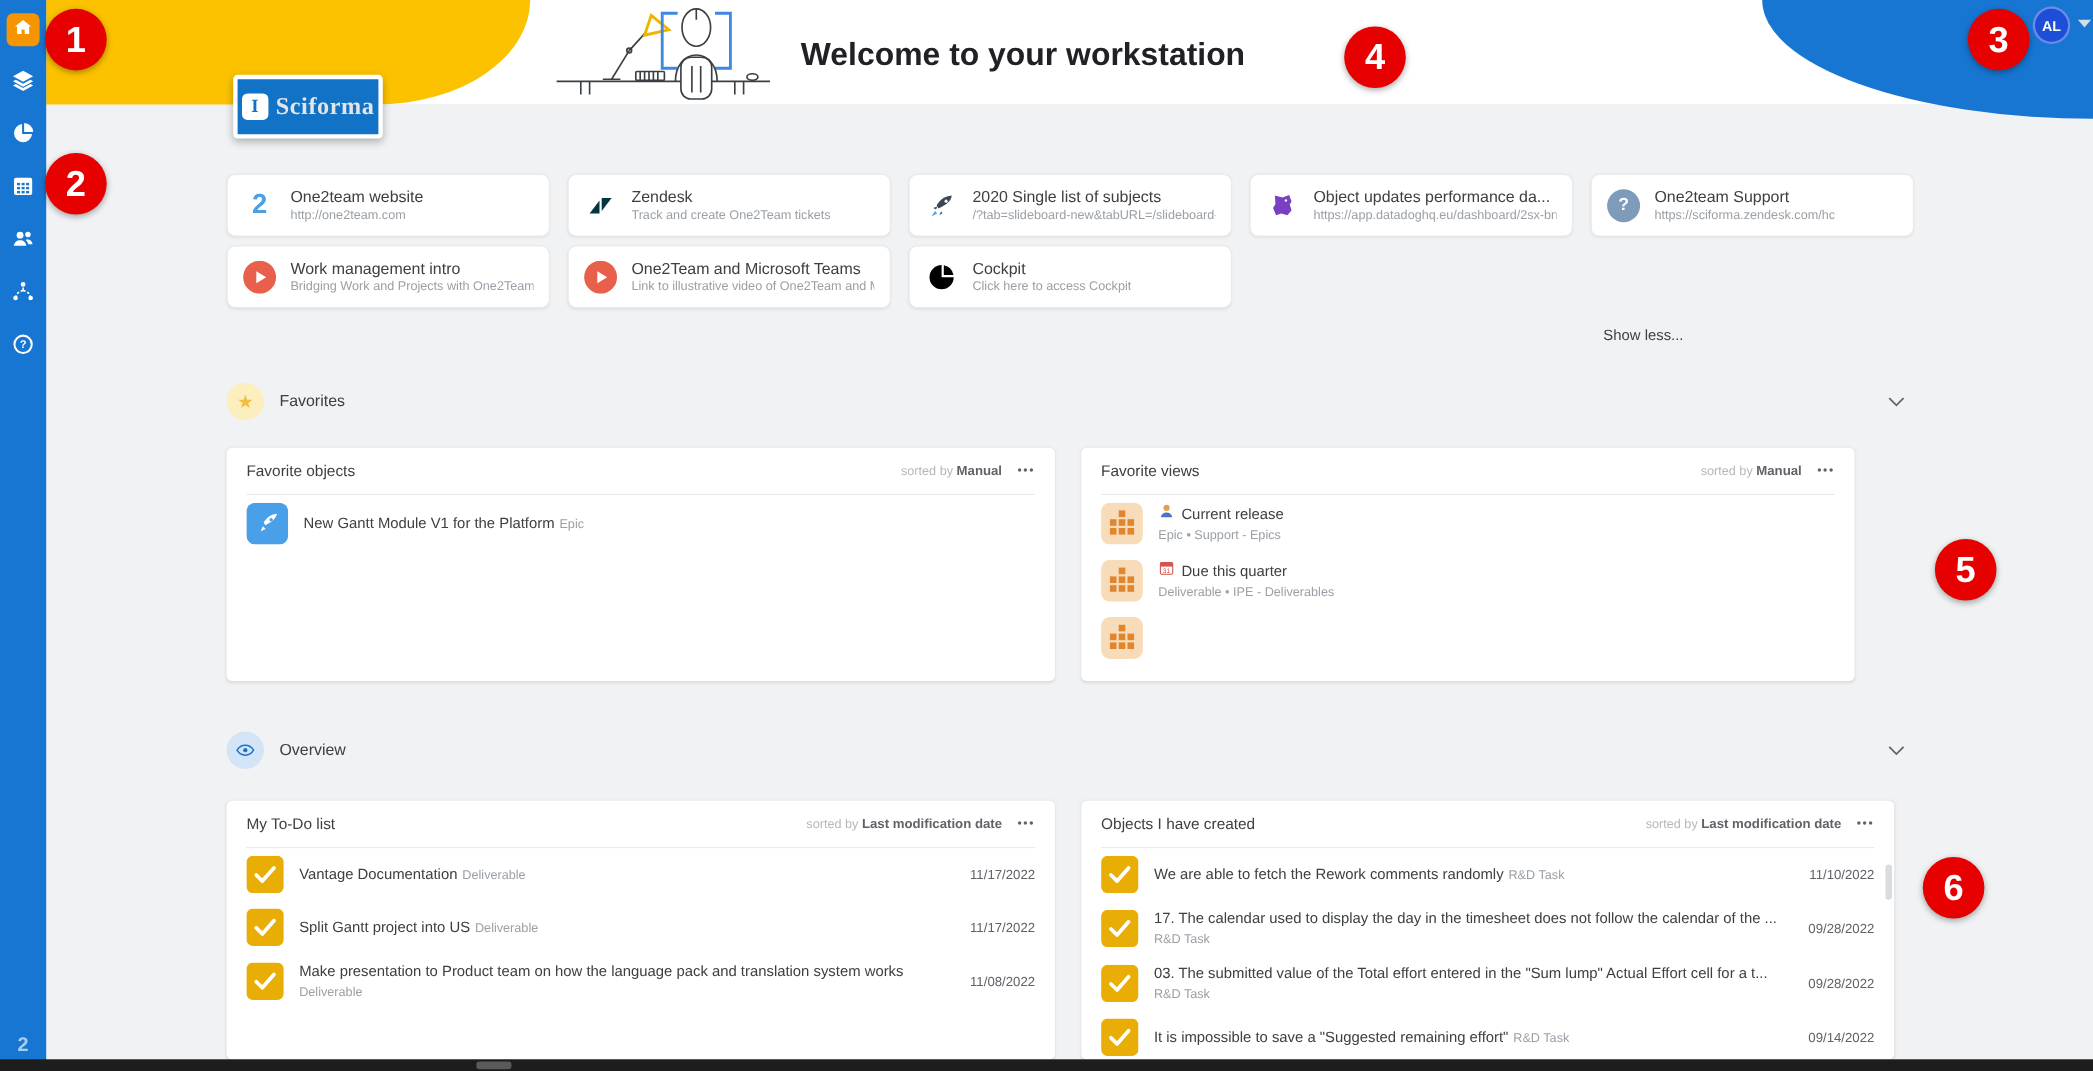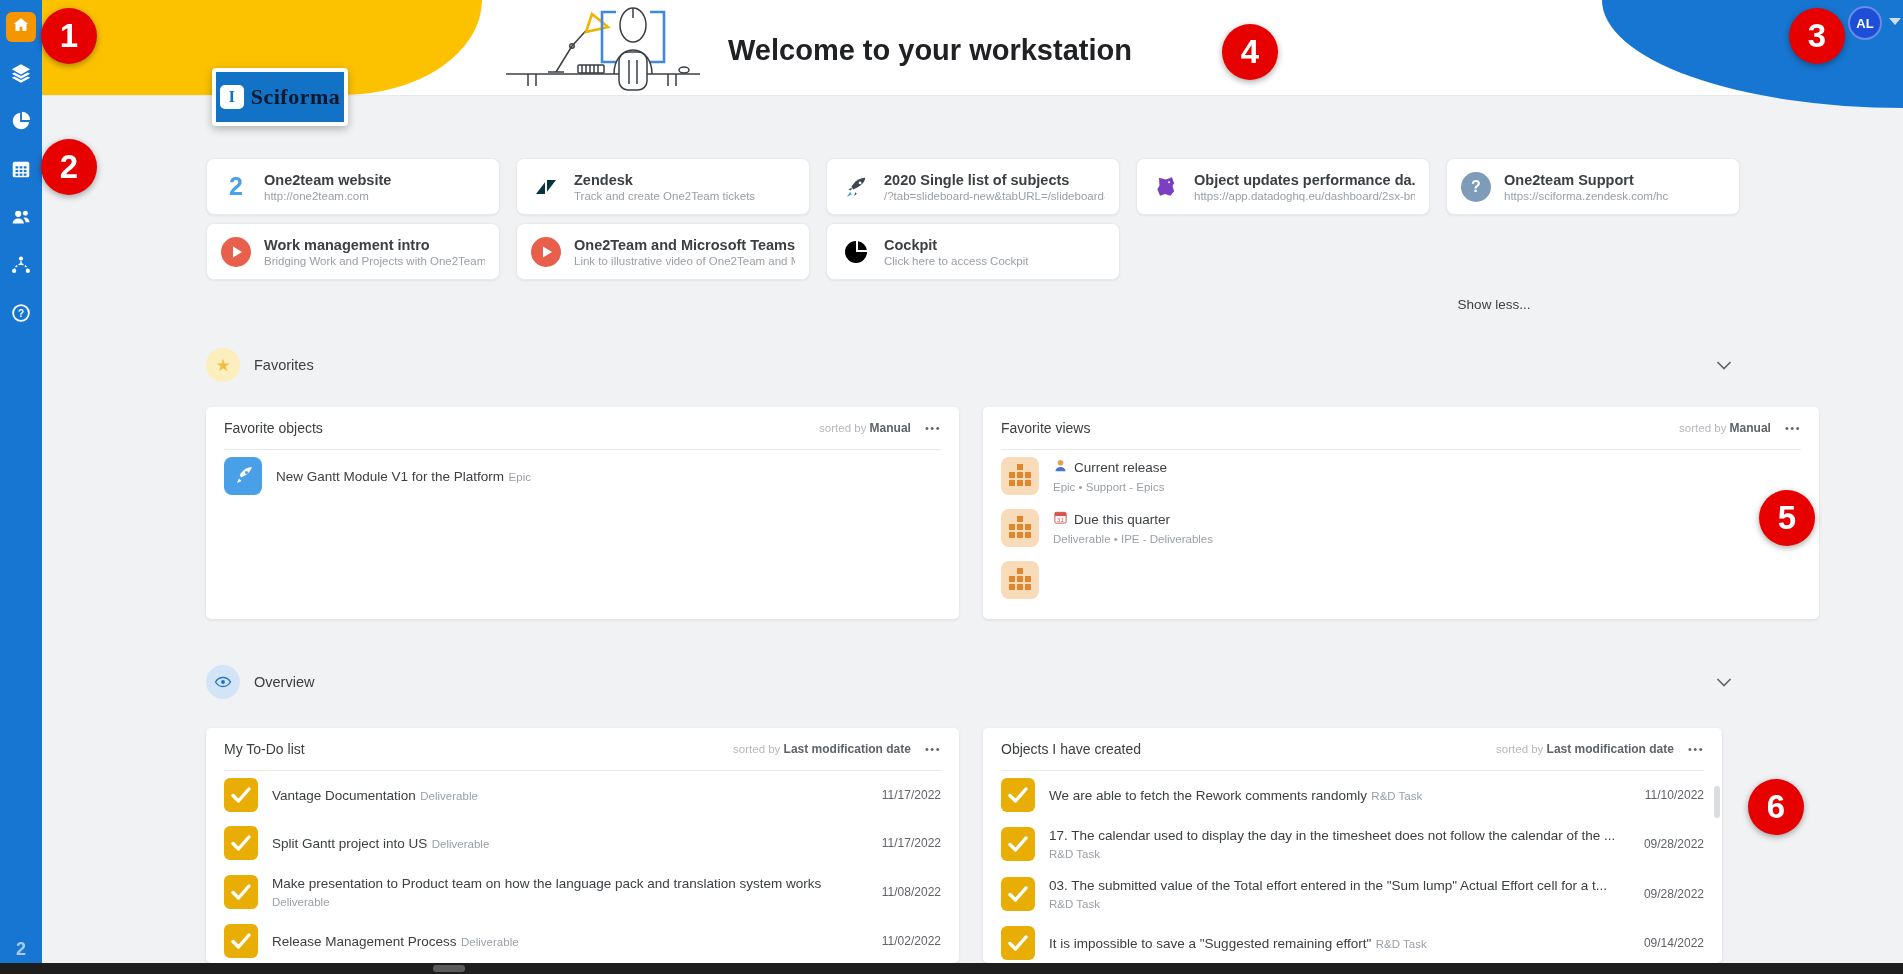--- a/index.html
+++ b/index.html
@@ -21,34 +21,34 @@
   .blob-blue{right:0;top:0;width:301px;height:108px;background:#1776d2;
     border-bottom-left-radius:100% 100%;z-index:2;}
   .welcome{left:728px;top:34px;font-size:29px;font-weight:700;color:#202124;z-index:3;}
   .illus{left:498px;top:2px;z-index:3;}
   .logo{left:212px;top:68px;width:128px;height:50px;background:#1272c5;border:4px solid #fff;
     border-radius:4px;box-shadow:0 3px 8px rgba(0,0,0,.28);display:flex;align-items:center;
     justify-content:center;gap:7px;z-index:6;}
   .logo-tile{width:24px;height:24px;background:#fff;border-radius:5px;display:flex;
     align-items:center;justify-content:center;color:#1272c5;
     font-family:"Liberation Serif",serif;font-weight:700;font-size:17px;}
-  .logo-text{color:#0f172a;font-family:"Liberation Serif",serif;font-weight:700;font-size:22px;letter-spacing:.5px;}
+  .logo-text{color:#e5e5e5;font-family:"Liberation Serif",serif;font-weight:700;font-size:22px;letter-spacing:.5px;}
   .avatar{left:1848px;top:6px;width:34px;height:34px;border-radius:50%;background:#1d4ed8;
     color:#fff;font-size:13px;font-weight:700;display:flex;align-items:center;justify-content:center;
     z-index:60;border:2px solid rgba(255,255,255,.35);box-sizing:border-box;cursor:pointer;}
   .avatar-caret{left:1889px;top:18px;width:0;height:0;border-left:6px solid transparent;
     border-right:6px solid transparent;border-top:7px solid #cfdeee;z-index:60;}
   
   .tiles{left:206px;top:158px;display:grid;grid-template-columns:repeat(5,294px);
     grid-auto-rows:57px;column-gap:16px;row-gap:8px;z-index:4;}
   .tile{background:#fff;border:1px solid #e8eaed;border-radius:8px;display:flex;align-items:center;
     padding:0 14px;gap:13px;box-shadow:0 1px 2px rgba(60,64,67,.08);cursor:pointer;box-sizing:border-box;}
   .tile-ic{width:30px;height:30px;flex:0 0 30px;display:flex;align-items:center;justify-content:center;}
   .tile-txt{min-width:0;}
-  .tile-title{font-size:14.5px;color:#3c4043;font-weight:700;white-space:nowrap;overflow:hidden;}
+  .tile-title{font-size:14.5px;color:#3c4043;font-weight:400;white-space:nowrap;overflow:hidden;}
   .tile-sub{font-size:11.5px;color:#9aa0a6;margin-top:2px;white-space:nowrap;overflow:hidden;}
   .two-ic{color:#4ba1e4;font-weight:800;font-size:25px;}
   .circle-ic{width:30px;height:30px;border-radius:50%;display:flex;align-items:center;justify-content:center;
     color:#fff;font-weight:700;font-size:16px;}
   .showless{left:1244px;top:297px;width:500px;text-align:center;color:#404040;font-size:13.5px;cursor:pointer;z-index:4;}
   
   .sect{left:206px;width:1536px;height:36px;display:flex;align-items:center;gap:14px;z-index:4;}
   .sect-badge{width:34px;height:34px;border-radius:50%;display:flex;align-items:center;justify-content:center;}
   .sect-label{font-size:14.5px;color:#3c4043;}
   .sect-chevron{margin-left:auto;margin-right:10px;cursor:pointer;display:flex;}
@@ -304,21 +304,21 @@
           <circle cx="22.5" cy="15.5" r="1.5" fill="#4aa0e8"></circle>
         </svg>
       </span>
     <span class="obj-main">
       <span class="obj-title">New Gantt Module V1 for the Platform</span>
       <span class="obj-sub">Epic</span>
     </span>
   </div>
 </div>
 
-<div class="abs card" style="left:983px;top:407px;width:836px;height:212px">
+<div class="abs card" style="left:983px;top:407px;width:703px;height:212px">
   <div class="card-header">
     <span class="card-title">Favorite views</span>
     <span class="sorted"><span>sorted by</span> <b>Manual</b></span>
     <span class="menu-dots">•••</span>
   </div>
   <div class="card-divider"></div>
 
   <div class="obj-row">
     <span class="obj-ic">
         <svg width="38" height="38" viewBox="0 0 38 38">
@@ -447,33 +447,20 @@
           <rect width="34" height="34" rx="6" fill="#e9ae06"></rect>
           <path d="M9 17.5l5.5 5.5L25 11" stroke="#fff" stroke-width="3.4" fill="none" stroke-linecap="round" stroke-linejoin="round"></path>
         </svg>
       </span>
     <span class="obj-main">
       <span class="obj-title">Make presentation to Product team on how the language pack and translation system works</span>
       <span class="obj-sub">Deliverable</span>
     </span>
     <span class="obj-date">11/08/2022</span>
   </div>
-  <div class="obj-row">
-    <span class="obj-ic">
-        <svg width="34" height="34" viewBox="0 0 34 34">
-          <rect width="34" height="34" rx="6" fill="#e9ae06"></rect>
-          <path d="M9 17.5l5.5 5.5L25 11" stroke="#fff" stroke-width="3.4" fill="none" stroke-linecap="round" stroke-linejoin="round"></path>
-        </svg>
-      </span>
-    <span class="obj-main">
-      <span class="obj-title">Release Management Process</span>
-      <span class="obj-sub">Deliverable</span>
-    </span>
-    <span class="obj-date">11/02/2022</span>
-  </div>
 </div>
 
 <div class="abs card" style="left:983px;top:728px;width:739px;height:235px;overflow:hidden">
   <div class="card-header">
     <span class="card-title">Objects I have created</span>
     <span class="sorted"><span>sorted by</span> <b>Last modification date</b></span>
     <span class="menu-dots">•••</span>
   </div>
   <div class="card-divider"></div>
 

